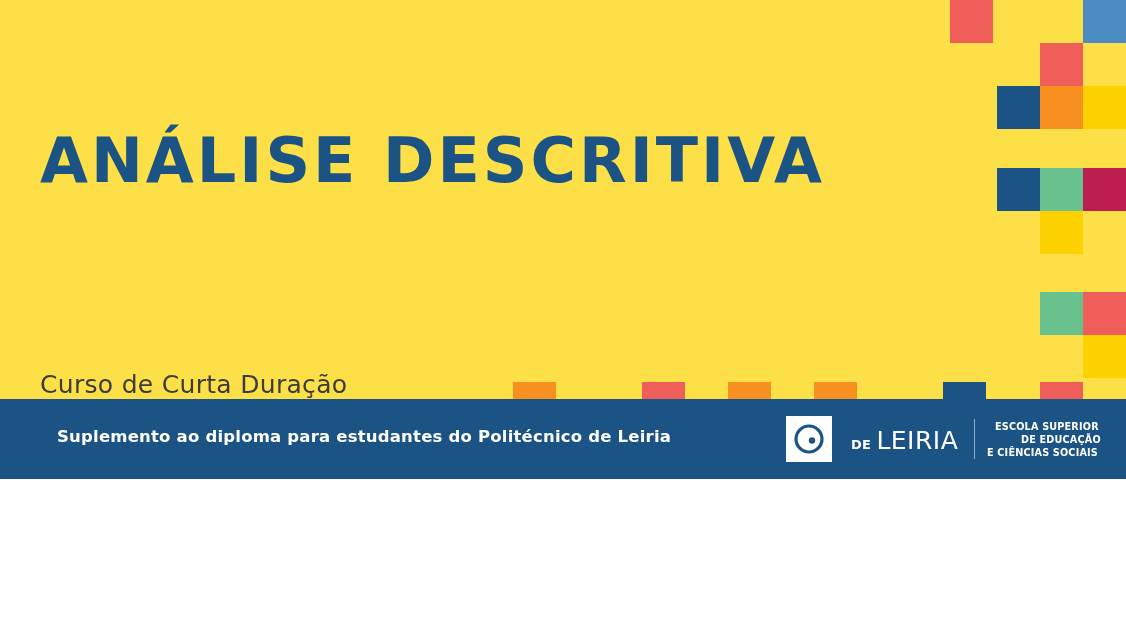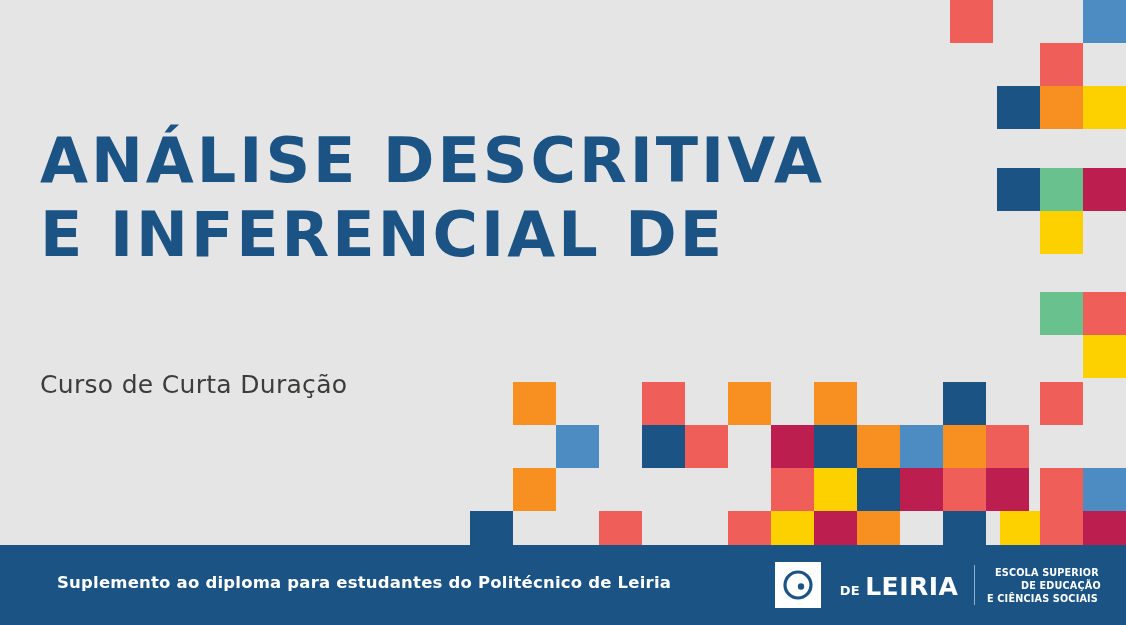--- a/index.html
+++ b/index.html
@@ -6,22 +6,22 @@
     margin: 0;
     padding: 0;
     background: #ffffff;
   }
   body {
     font-family: "Liberation Sans", sans-serif;
   }
   #poster {
     position: relative;
     width: 1126px;
-    height: 625px;
-    background: #e5e5e5;
+    height: 479px;
+    background: #fde047;
     overflow: hidden;
   }
 
   
   #mosaic {
     position: absolute;
     left: 0; top: 0;
     width: 1126px;
     height: 625px;
     pointer-events: none;
@@ -123,21 +123,21 @@
     font-family: "DejaVu Sans", sans-serif;
     font-weight: 700;
     font-size: 13px;
     color: #ffffff;
     letter-spacing: 0.4px;
     margin-right: 5px;
     padding-left: 8px;
   }
   .wm-leiria {
     font-family: "DejaVu Sans", sans-serif;
-    font-weight: 700;
+    font-weight: 400;
     font-size: 25px;
     color: #ffffff;
     letter-spacing: 0.5px;
     line-height: 25px;
   }
   #logo-divider {
     width: 1px;
     height: 40px;
     background: #8FB0CC;
     margin: 0 12px 0 16px;
@@ -211,21 +211,20 @@
       <div class="tile" style="left: 814px; top: 511px; width: 43px; height: 43px; background: rgb(188, 31, 79);"></div>
       <div class="tile" style="left: 857px; top: 511px; width: 43px; height: 43px; background: rgb(247, 144, 32);"></div>
       <div class="tile" style="left: 943px; top: 511px; width: 43px; height: 43px; background: rgb(26, 83, 132);"></div>
       <div class="tile" style="left: 1000px; top: 511px; width: 40px; height: 43px; background: rgb(253, 209, 0);"></div>
       <div class="tile" style="left: 1040px; top: 511px; width: 43px; height: 43px; background: rgb(240, 94, 90);"></div>
       <div class="tile" style="left: 1083px; top: 511px; width: 43px; height: 43px; background: rgb(188, 31, 79);"></div>
     </div>
 
   <div id="title-block">
     <div class="title-line">ANÁLISE DESCRITIVA</div>
-    <div class="title-line">E INFERENCIAL DE</div>
   </div>
 
   <div id="subtitle">Curso de Curta Duração</div>
 
   <div id="footer-bar">
     <div id="footer-text">Suplemento ao diploma para estudantes do Politécnico de Leiria</div>
 
     <div id="logo">
       <div id="logo-mark">
         <svg width="34" height="34" viewBox="0 0 34 34" aria-hidden="true">

